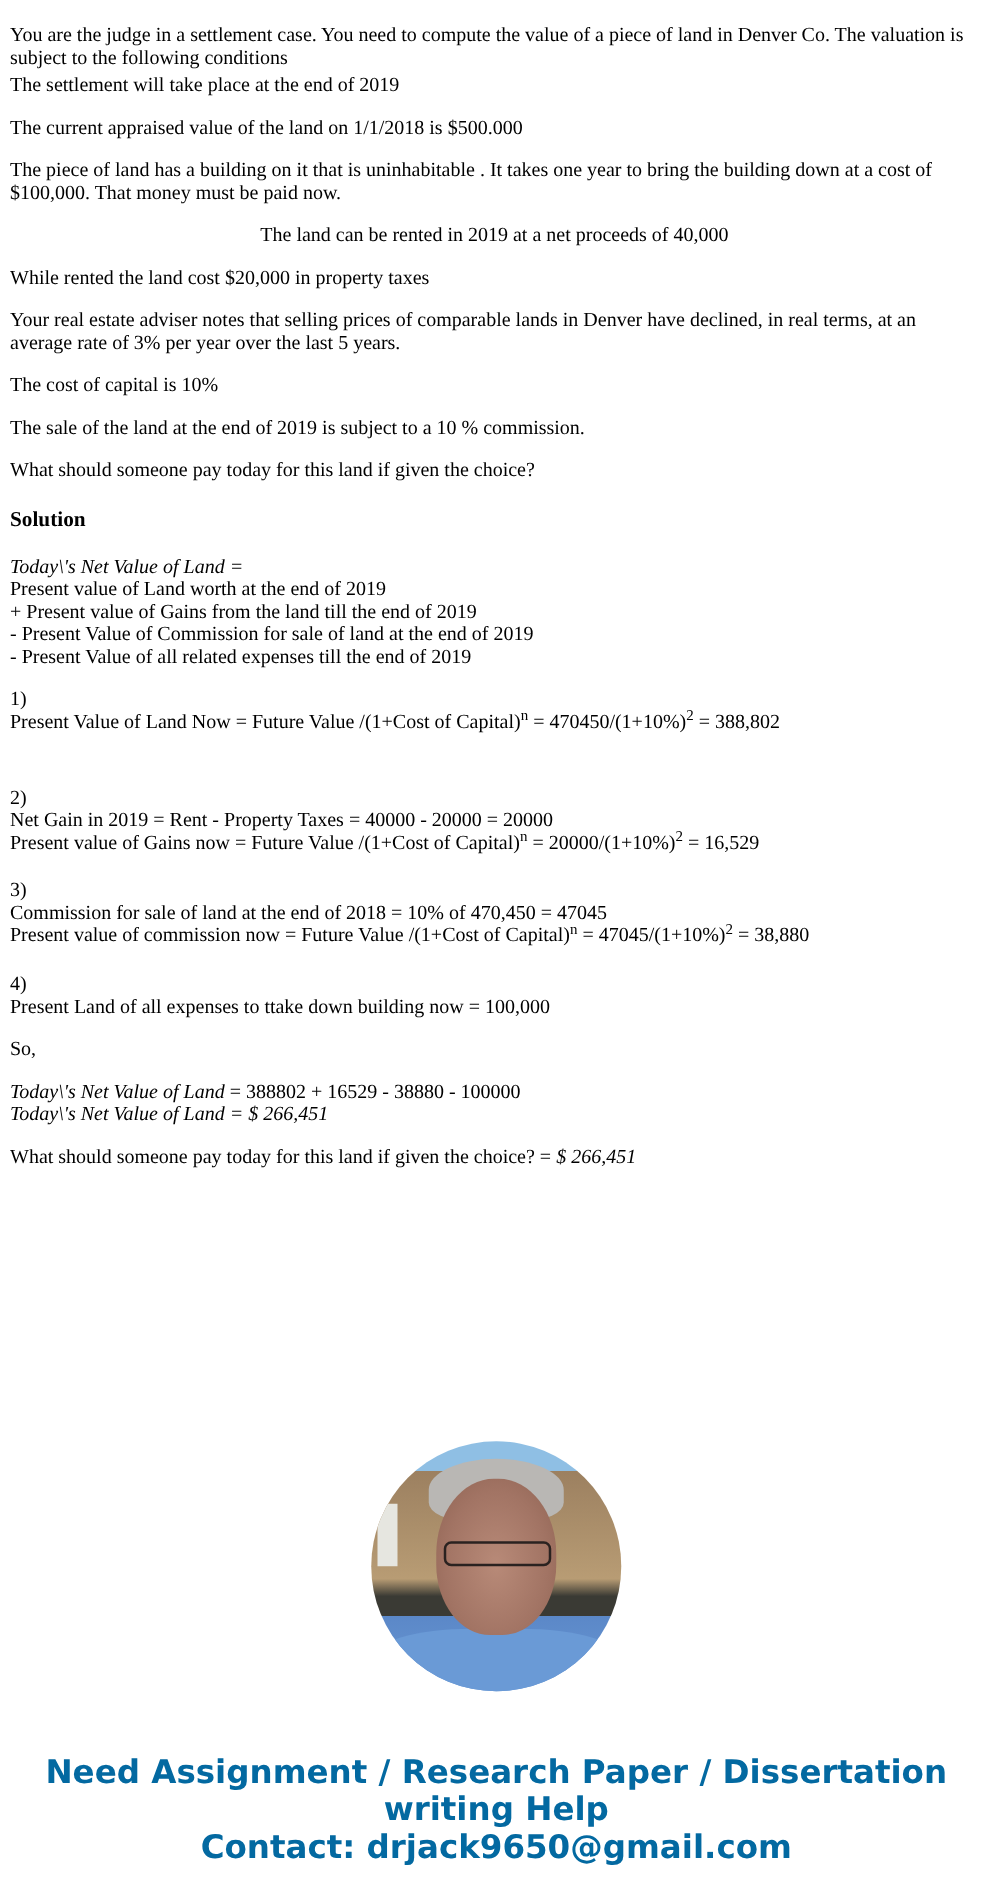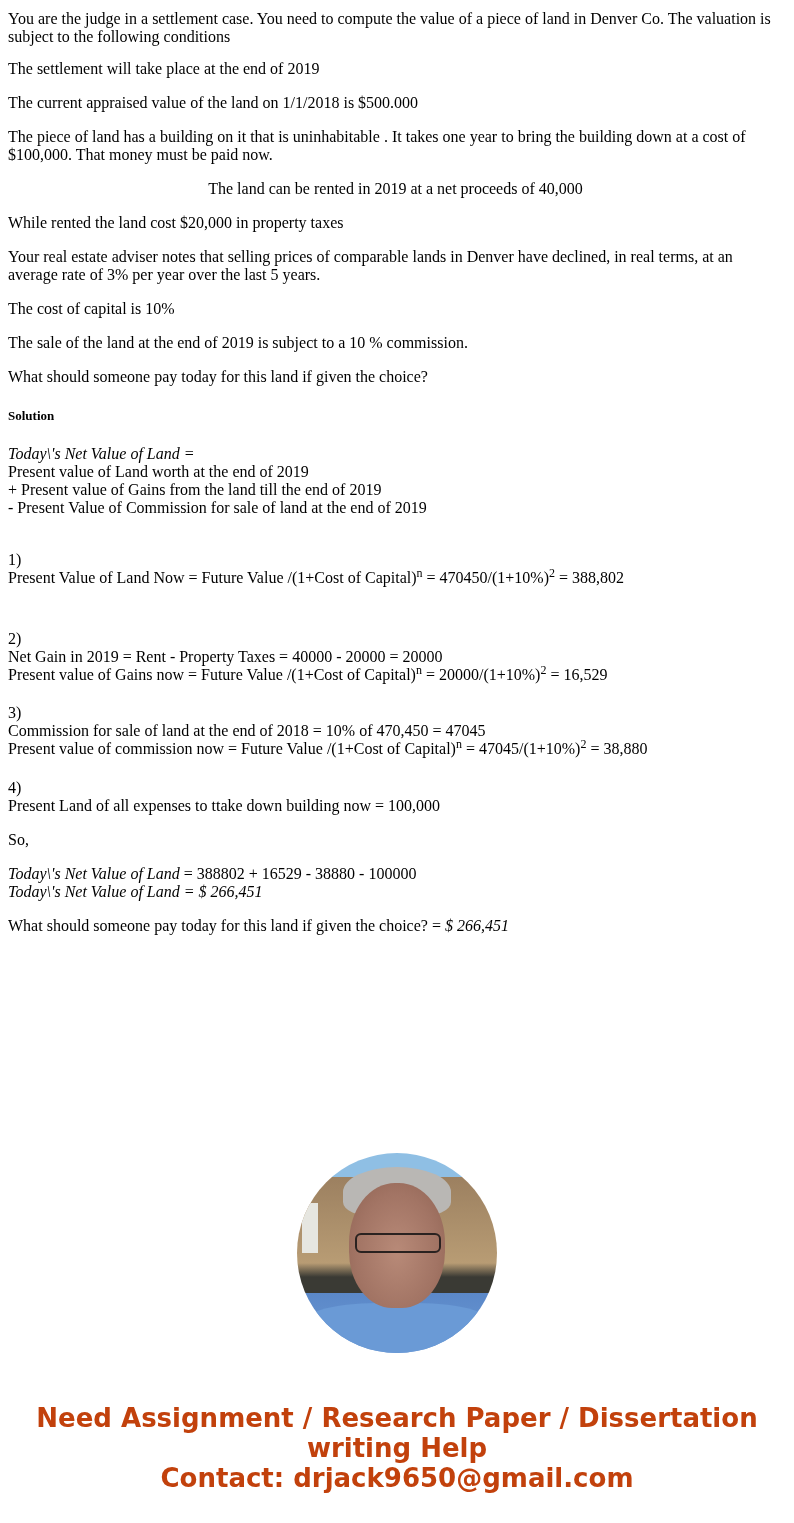--- a/index.html
+++ b/index.html
@@ -10,21 +10,21 @@
       font-family: "Liberation Serif", serif;
       font-size: 16px;
       line-height: 18px;
       color: #000000;
       overflow: hidden;
     }
     p { margin: 0; }
     .q { position: absolute; left: 8px; width: 775px; }
     h3.sol {
       position: absolute; left: 8px; top: 405px; margin: 0;
-      font-size: 13px; font-weight: bold; line-height: 22px;
+      font-size: 17px; font-weight: bold; line-height: 22px;
     }
     .blk { position: absolute; left: 8px; width: 780px; }
     .blk div { line-height: 18px; white-space: nowrap; }
     sup { font-size: 12px; line-height: 0; vertical-align: 6px; }
     .i { font-style: italic; }
     .b { font-weight: normal; }
     .avatar {
       position: absolute; left: 297px; top: 1153px; width: 200px; height: 200px;
       border-radius: 50%; overflow: hidden;
       background: linear-gradient(#8fbfe4 0%, #8fbfe4 12%, #9c8060 12%, #b89c74 55%, #3a3a34 62%, #3a3a34 70%, #5b88c8 70%, #6a98d4 100%);
@@ -45,44 +45,45 @@
     .avatar .shirt {
       position: absolute; left: 0; top: 150px; width: 200px; height: 60px;
       background: #6a9ad6; border-radius: 40% 40% 0 0;
     }
     .avatar .panel {
       position: absolute; left: 5px; top: 50px; width: 16px; height: 50px; background: #e6e6e0;
     }
     .promo {
       position: absolute; left: 0; top: 1403px; width: 794px; text-align: center;
       font-family: "DejaVu Sans", sans-serif; font-weight: bold;
-      font-size: 26px; line-height: 30px; color: #c2410c;
+      font-size: 26px; line-height: 30px; color: #0369a1;
     }
   </style>
 </head>
 <body>
 
-<p class="q" style="top:10px;font-family:Liberation Serif, serif;">You are the judge in a settlement case. You need to compute the value of a piece of land in Denver Co. The valuation is subject to the following conditions</p>
+<p class="q" style="top:20px;font-family:Liberation Serif, serif;">You are the judge in a settlement case. You need to compute the value of a piece of land in Denver Co. The valuation is subject to the following conditions</p>
 <p class="q" style="top:60px;">The settlement will take place at the end of 2019</p>
 <p class="q" style="top:94px;">The current appraised value of the land on 1/1/2018 is $500.000</p>
 <p class="q" style="top:128px;">The piece of land has a building on it that is uninhabitable . It takes one year to bring the building down at a cost of $100,000. That money must be paid now.</p>
 <p class="q" style="top:180px;text-align:center;">The land can be rented in 2019 at a net proceeds of 40,000</p>
 <p class="q" style="top:214px;">While rented the land cost $20,000 in property taxes</p>
 <p class="q" style="top:248px;">Your real estate adviser notes that selling prices of comparable lands in Denver have declined, in real terms, at an average rate of 3% per year over the last 5 years.</p>
 <p class="q" style="top:300px;">The cost of capital is 10%</p>
 <p class="q" style="top:334px;">The sale of the land at the end of 2019 is subject to a 10 % commission.</p>
 <p class="q" style="top:368px;">What should someone pay today for this land if given the choice?</p>
 
 <h3 class="sol">Solution</h3>
 
 <div class="blk" style="top:445px;">
   <div class="i">Today\'s Net Value of Land =</div>
   <div class="b">Present value of Land worth at the end of 2019</div>
   <div class="b">+ Present value of Gains from the land till the end of 2019</div>
   <div class="b">- Present Value of Commission for sale of land at the end of 2019</div>
+  <div class="b">- Present Value of all related expenses till the end of 2019</div>
 </div>
 
 <div class="blk" style="top:551px;">
   <div>1)</div>
   <div><span>Present Value of Land Now = Future Value /(1+Cost of Capital)</span><sup>n</sup><span> = 470450/(1+10%)</span><sup>2</sup><span> = </span><span class="b">388,802</span></div>
 </div>
 
 <div class="blk" style="top:630px;">
   <div>2)</div>
   <div>Net Gain in 2019 = Rent - Property Taxes = 40000 - 20000 = 20000</div>

